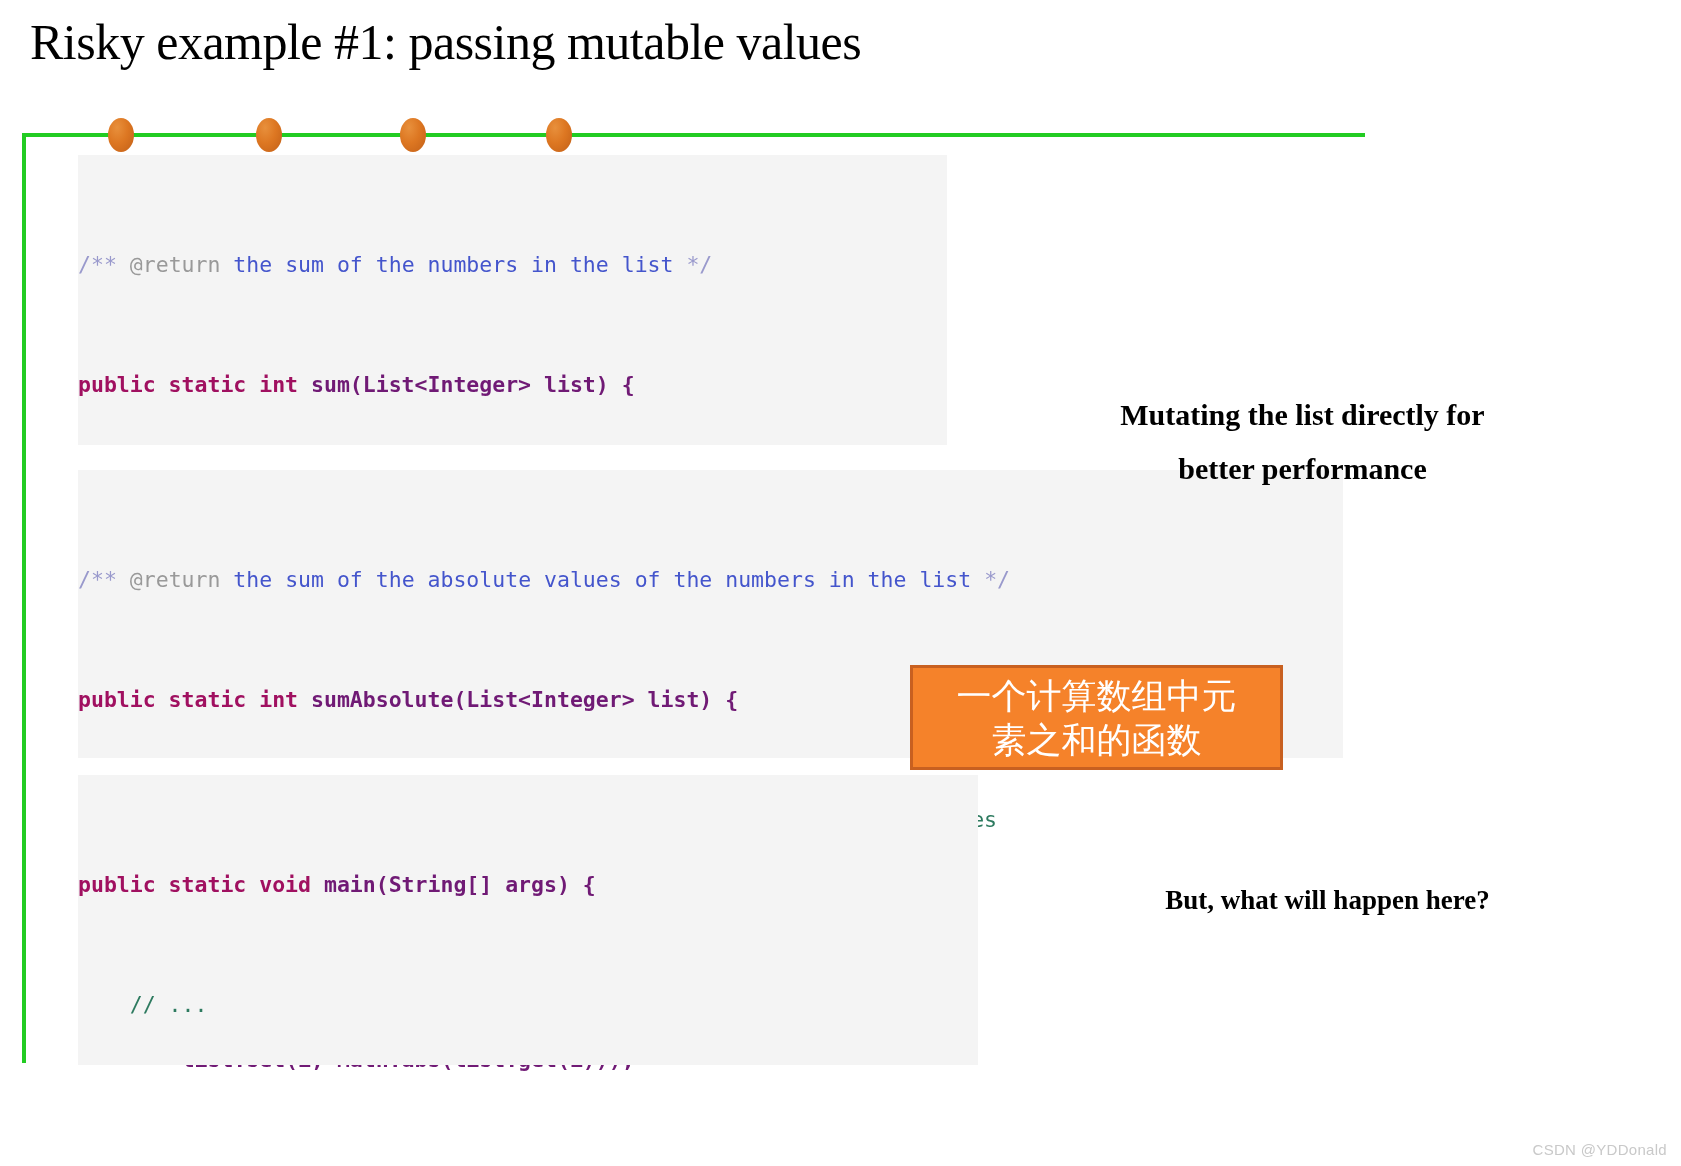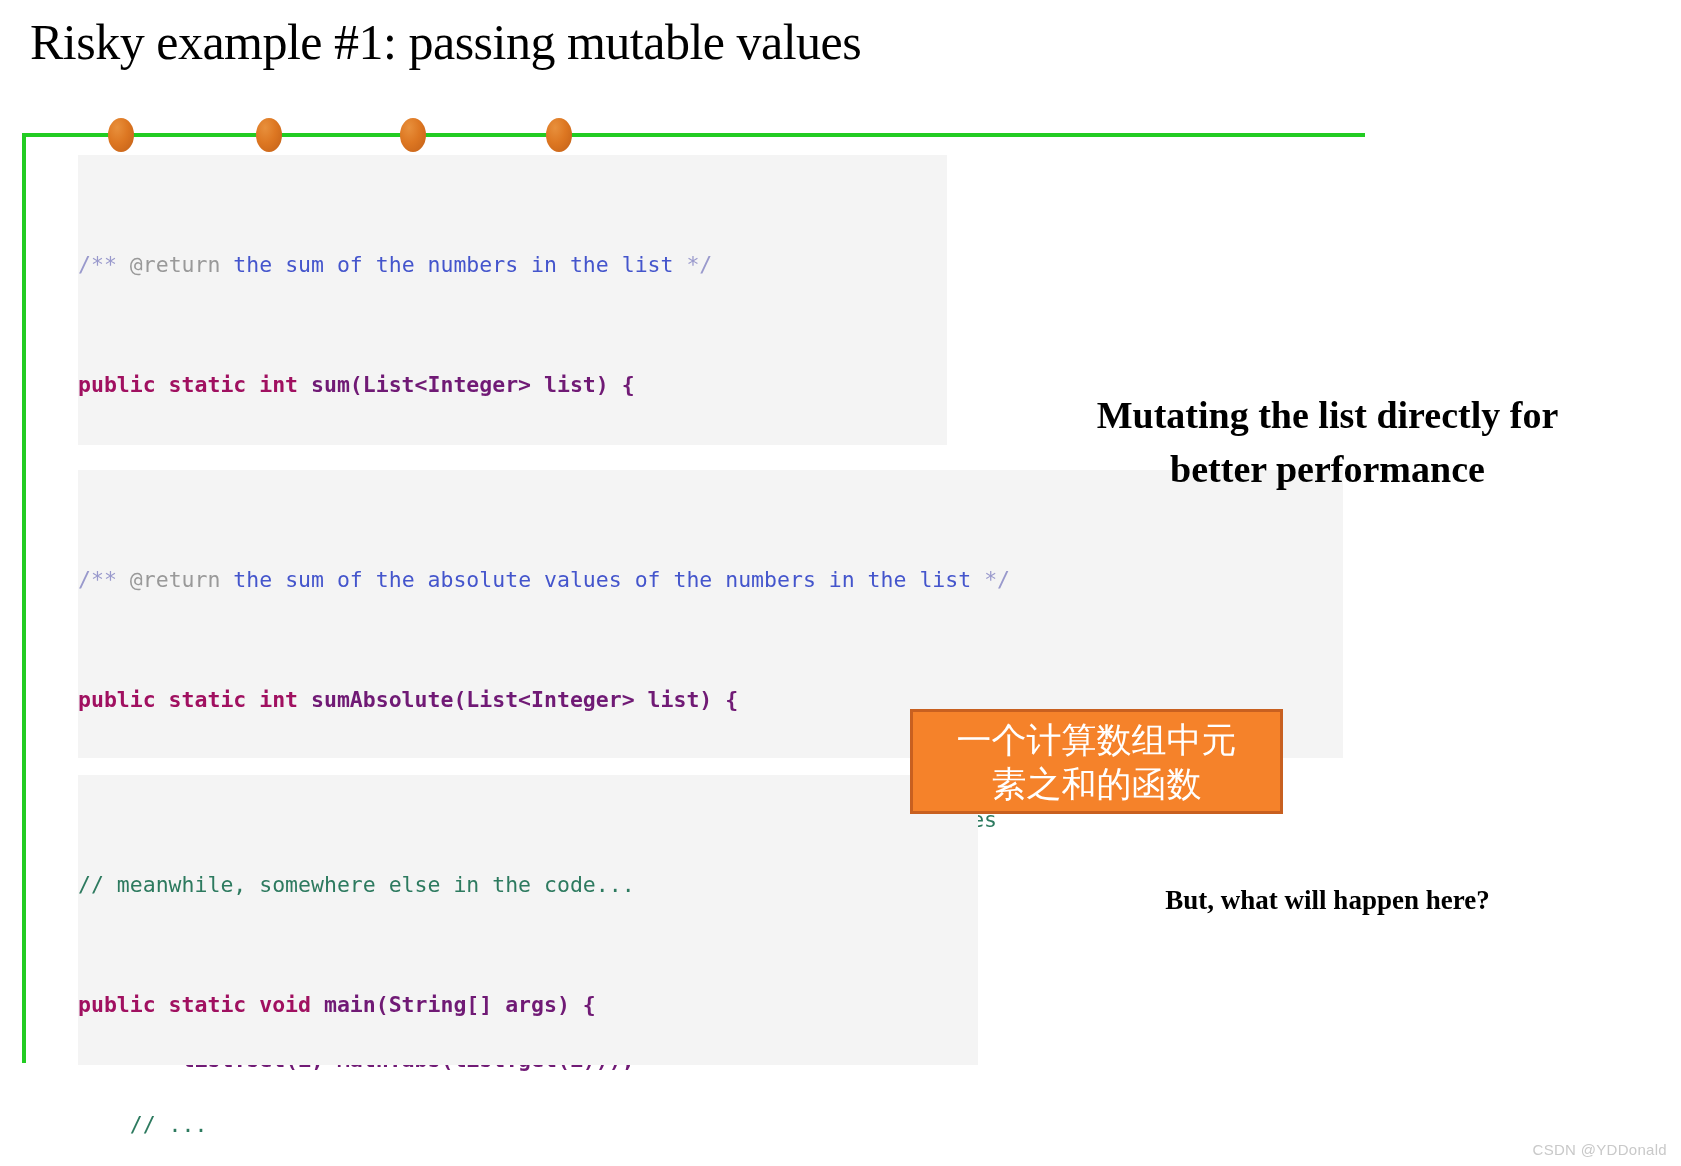--- a/index.html
+++ b/index.html
@@ -104,36 +104,35 @@
     box-sizing: border-box;
     display: flex;
     flex-direction: column;
     align-items: center;
     justify-content: center;
     color: #ffffff;
     font-family: "DejaVu Sans", "Liberation Sans", sans-serif;
     font-size: 35px;
     line-height: 44px;
     text-align: center;
-    margin-top: 44px;
   }
 
   
   .annotation {
     position: absolute;
     font-family: "Liberation Serif", "DejaVu Serif", serif;
     font-weight: 700;
     color: #000000;
     text-align: center;
   }
   #annotation-1 {
-    left: 1015px;
+    left: 990px;
     top: 388px;
     width: 625px;
-    font-size: 38px;
+    font-size: 30px;
     line-height: 54px;
     text-align: center;
   }
   #annotation-2 {
     left: 1015px;
     top: 875px;
     width: 625px;
     font-size: 27px;
     line-height: 50px;
   }
@@ -177,21 +176,20 @@
   <span class="code-line"><span class="t-doc-sl">/**</span> <span class="t-doc-tag">@return</span> <span class="t-doc-txt">the sum of the absolute values of the numbers in the list </span><span class="t-doc-sl">*/</span></span>
   <span class="code-line"><span class="t-kw">public static int</span><span class="t-plain"> sumAbsolute(List&lt;Integer&gt; list) {</span></span>
   <span class="code-line"><span class="t-plain">    </span><span class="t-cmt">// let's reuse sum(), because DRY, so first we take absolute values</span></span>
   <span class="code-line"><span class="t-plain">    </span><span class="t-kw">for</span><span class="t-plain"> (</span><span class="t-kw">int</span><span class="t-plain"> i = 0; i &lt; list.size(); ++i)</span></span>
   <span class="code-line"><span class="t-plain">        list.set(i, Math.abs(list.get(i)));</span></span>
   <span class="code-line"></span>
   
 </div>
 
 <div id="code-block-3" class="code-block">
-  <span class="code-line"><span class="t-cmt">// meanwhile, somewhere else in the code...</span></span>
   <span class="code-line"><span class="t-kw">public static void</span><span class="t-plain"> main(String[] args) {</span></span>
   <span class="code-line"><span class="t-plain">    </span><span class="t-cmt">// ...</span></span>
   
   
   
   
 </div>
 
 <div id="callout-box">
   <span>一个计算数组中元</span>

